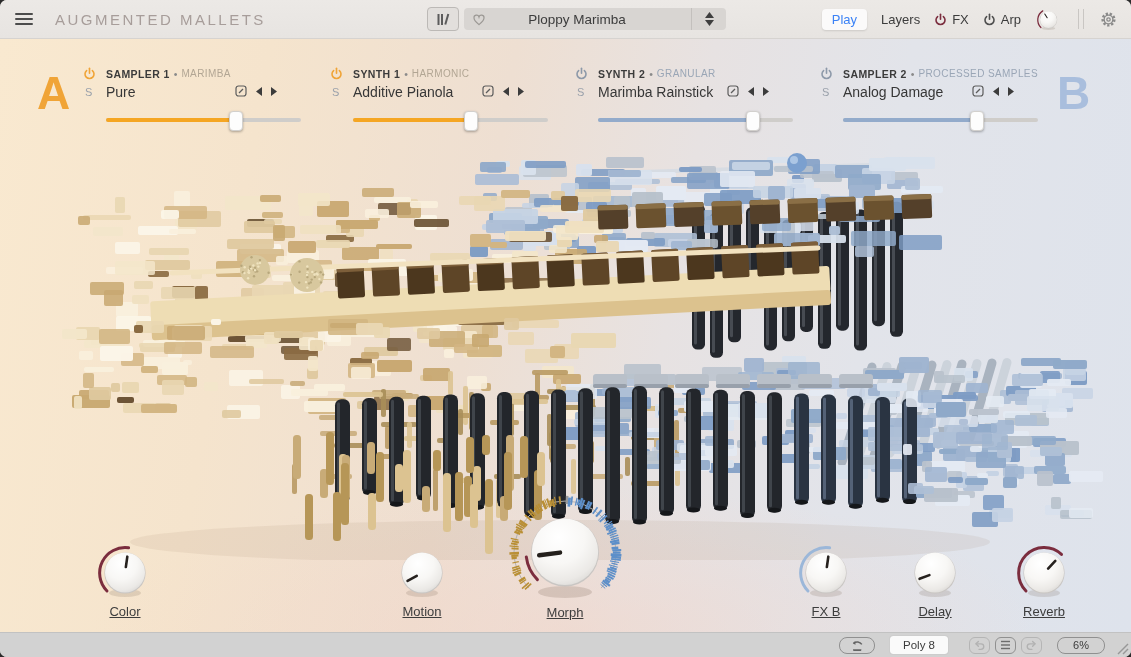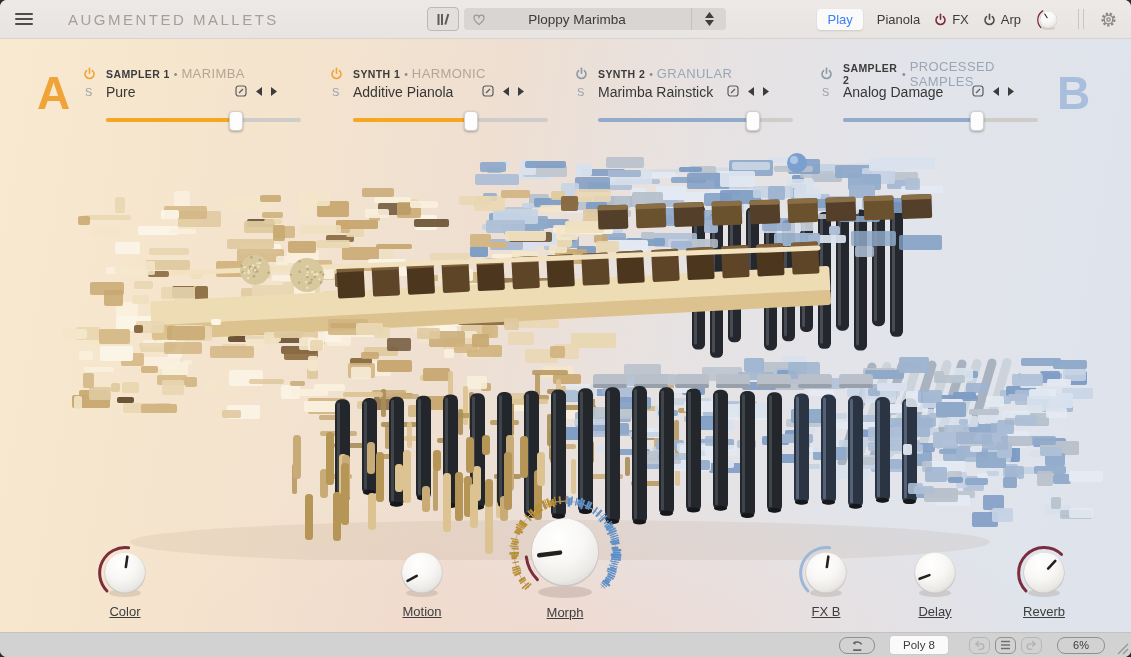--- a/index.html
+++ b/index.html
@@ -3,21 +3,21 @@
 <meta charset="utf-8">
 <style>
   html,body{margin:0;padding:0;background:#2b2b2b;font-family:"Liberation Sans",sans-serif;}
   .window{position:relative;width:1131px;height:657px;overflow:hidden;border-radius:7px;background:#e9e6e3;
           -webkit-user-select:none;user-select:none;}
   
   .titlebar{position:absolute;top:0;left:0;right:0;height:38px;background:linear-gradient(#ece9e6,#e7e4e1);
             border-bottom:1px solid #d6d3d0;display:flex;align-items:center;z-index:5;}
   .hamburger{width:18px;height:12px;margin-left:15px;display:flex;flex-direction:column;justify-content:space-between;cursor:pointer;}
   .hamburger i{display:block;height:2px;background:#4c4c4c;border-radius:1px;}
-  .app-title{margin-left:35px;font-size:15px;letter-spacing:2.5px;color:#a79d9a;font-weight:400;}
+  .app-title{margin-left:22px;font-size:15px;letter-spacing:2.5px;color:#a79d9a;font-weight:400;}
   .preset-group{position:absolute;left:427px;top:8px;display:flex;align-items:center;height:22px;}
   .lib-btn{width:30px;height:22px;border:1px solid #bcb9b6;border-radius:4px;background:#e2dfdc;
            display:flex;align-items:center;justify-content:center;margin-right:5px;cursor:pointer;}
   .preset-field{width:262px;height:22px;background:#d8d5d2;border-radius:4px;display:flex;align-items:center;position:relative;cursor:pointer;}
   .preset-field .heart{margin-left:8px;display:flex;}
   .preset-name{position:absolute;left:0;right:36px;text-align:center;font-size:13.5px;color:#3c3c3c;}
   .spin{position:absolute;right:0;top:0;width:34px;height:22px;border-left:1px solid #c3c0bd;
         display:flex;flex-direction:column;align-items:center;justify-content:center;gap:2px;}
   .spin span{line-height:0;display:flex;cursor:pointer;}
   .nav{position:absolute;right:14px;top:0;height:38px;display:flex;align-items:center;gap:14px;}
@@ -31,21 +31,21 @@
       radial-gradient(ellipse 60% 35% at 50% 100%, rgba(244,213,199,.55), rgba(244,213,199,0) 70%),
       linear-gradient(100deg,#f9e9d0 0%,#f5e4cd 22%,#eedfd2 42%,#e7e2e2 58%,#e2e4ea 74%,#dee3ec 100%);}
   #artwork{position:absolute;left:0;top:92px;width:1131px;height:430px;pointer-events:none;}
   .side-letter{position:absolute;top:32px;font-size:46px;font-weight:700;line-height:1;}
   
   .slot{position:absolute;top:28px;width:222px;}
   .slot-head{display:flex;align-items:center;gap:4px;height:15px;padding-left:23px;position:relative;}
   .slot .pwr{position:absolute;left:0;top:1px;display:flex;cursor:pointer;}
   .engine{font-size:10.5px;font-weight:700;color:#3b3b3b;letter-spacing:.4px;}
   .bullet{font-size:10.5px;color:#8a8a8a;}
-  .cat{font-size:13px;letter-spacing:.4px;color:#b2a694;}
+  .cat{font-size:10px;letter-spacing:.4px;color:#b2a694;}
   .slot.side-b .cat{color:#9aa6b6;}
   .slot-preset{display:flex;align-items:center;height:20px;margin-top:1px;position:relative;padding-left:23px;}
   .solo{position:absolute;left:2px;font-size:11px;color:#9aa1ab;cursor:pointer;}
   .pname{font-size:14px;color:#373737;cursor:pointer;}
   .slot-icons{position:absolute;left:152px;top:3px;display:flex;align-items:center;gap:9px;}
   .slot-icons span{display:flex;cursor:pointer;}
   .slider{position:relative;margin:9px 0 0 23px;width:195px;height:18px;cursor:pointer;}
   .sl-track{position:absolute;top:7px;left:0;right:0;height:4px;border-radius:2px;background:#cfcdca;}
   .sl-fill{height:4px;border-radius:2px;}
   .sl-handle{position:absolute;top:0;width:12px;height:18px;border-radius:4px;background:#fdfdfd;
@@ -114,21 +114,21 @@
               <svg width="9" height="6" viewBox="0 0 9 6">
                 <path d="M4.5 6 L0 0 L9 0 Z" fill="#3e3e3e"></path>
               </svg>
             </span>
         </span>
       </div>
     </div>
 
     <div class="nav">
       <span class="tab active">Play</span>
-      <span class="tab">Pianola</span>
+      <span class="tab">Layers</span>
       <span class="tab">
         <svg width="13" height="13" viewBox="0 0 13 13" style="color:#7b2d3e">
           <path d="M3.61,3.55 A4.5,4.5 0 1 0 9.39,3.55" fill="none" stroke="currentColor" stroke-width="1.6" stroke-linecap="round"></path>
           <line x1="6.5" y1="1.2" x2="6.5" y2="6.2" stroke="currentColor" stroke-width="1.6" stroke-linecap="round"></line>
         </svg>
           <span>FX</span>
       </span>
       <span class="tab">
         <svg width="13" height="13" viewBox="0 0 13 13" style="color:#4f4f4f">
           <path d="M3.61,3.55 A4.5,4.5 0 1 0 9.39,3.55" fill="none" stroke="currentColor" stroke-width="1.6" stroke-linecap="round"></path>

